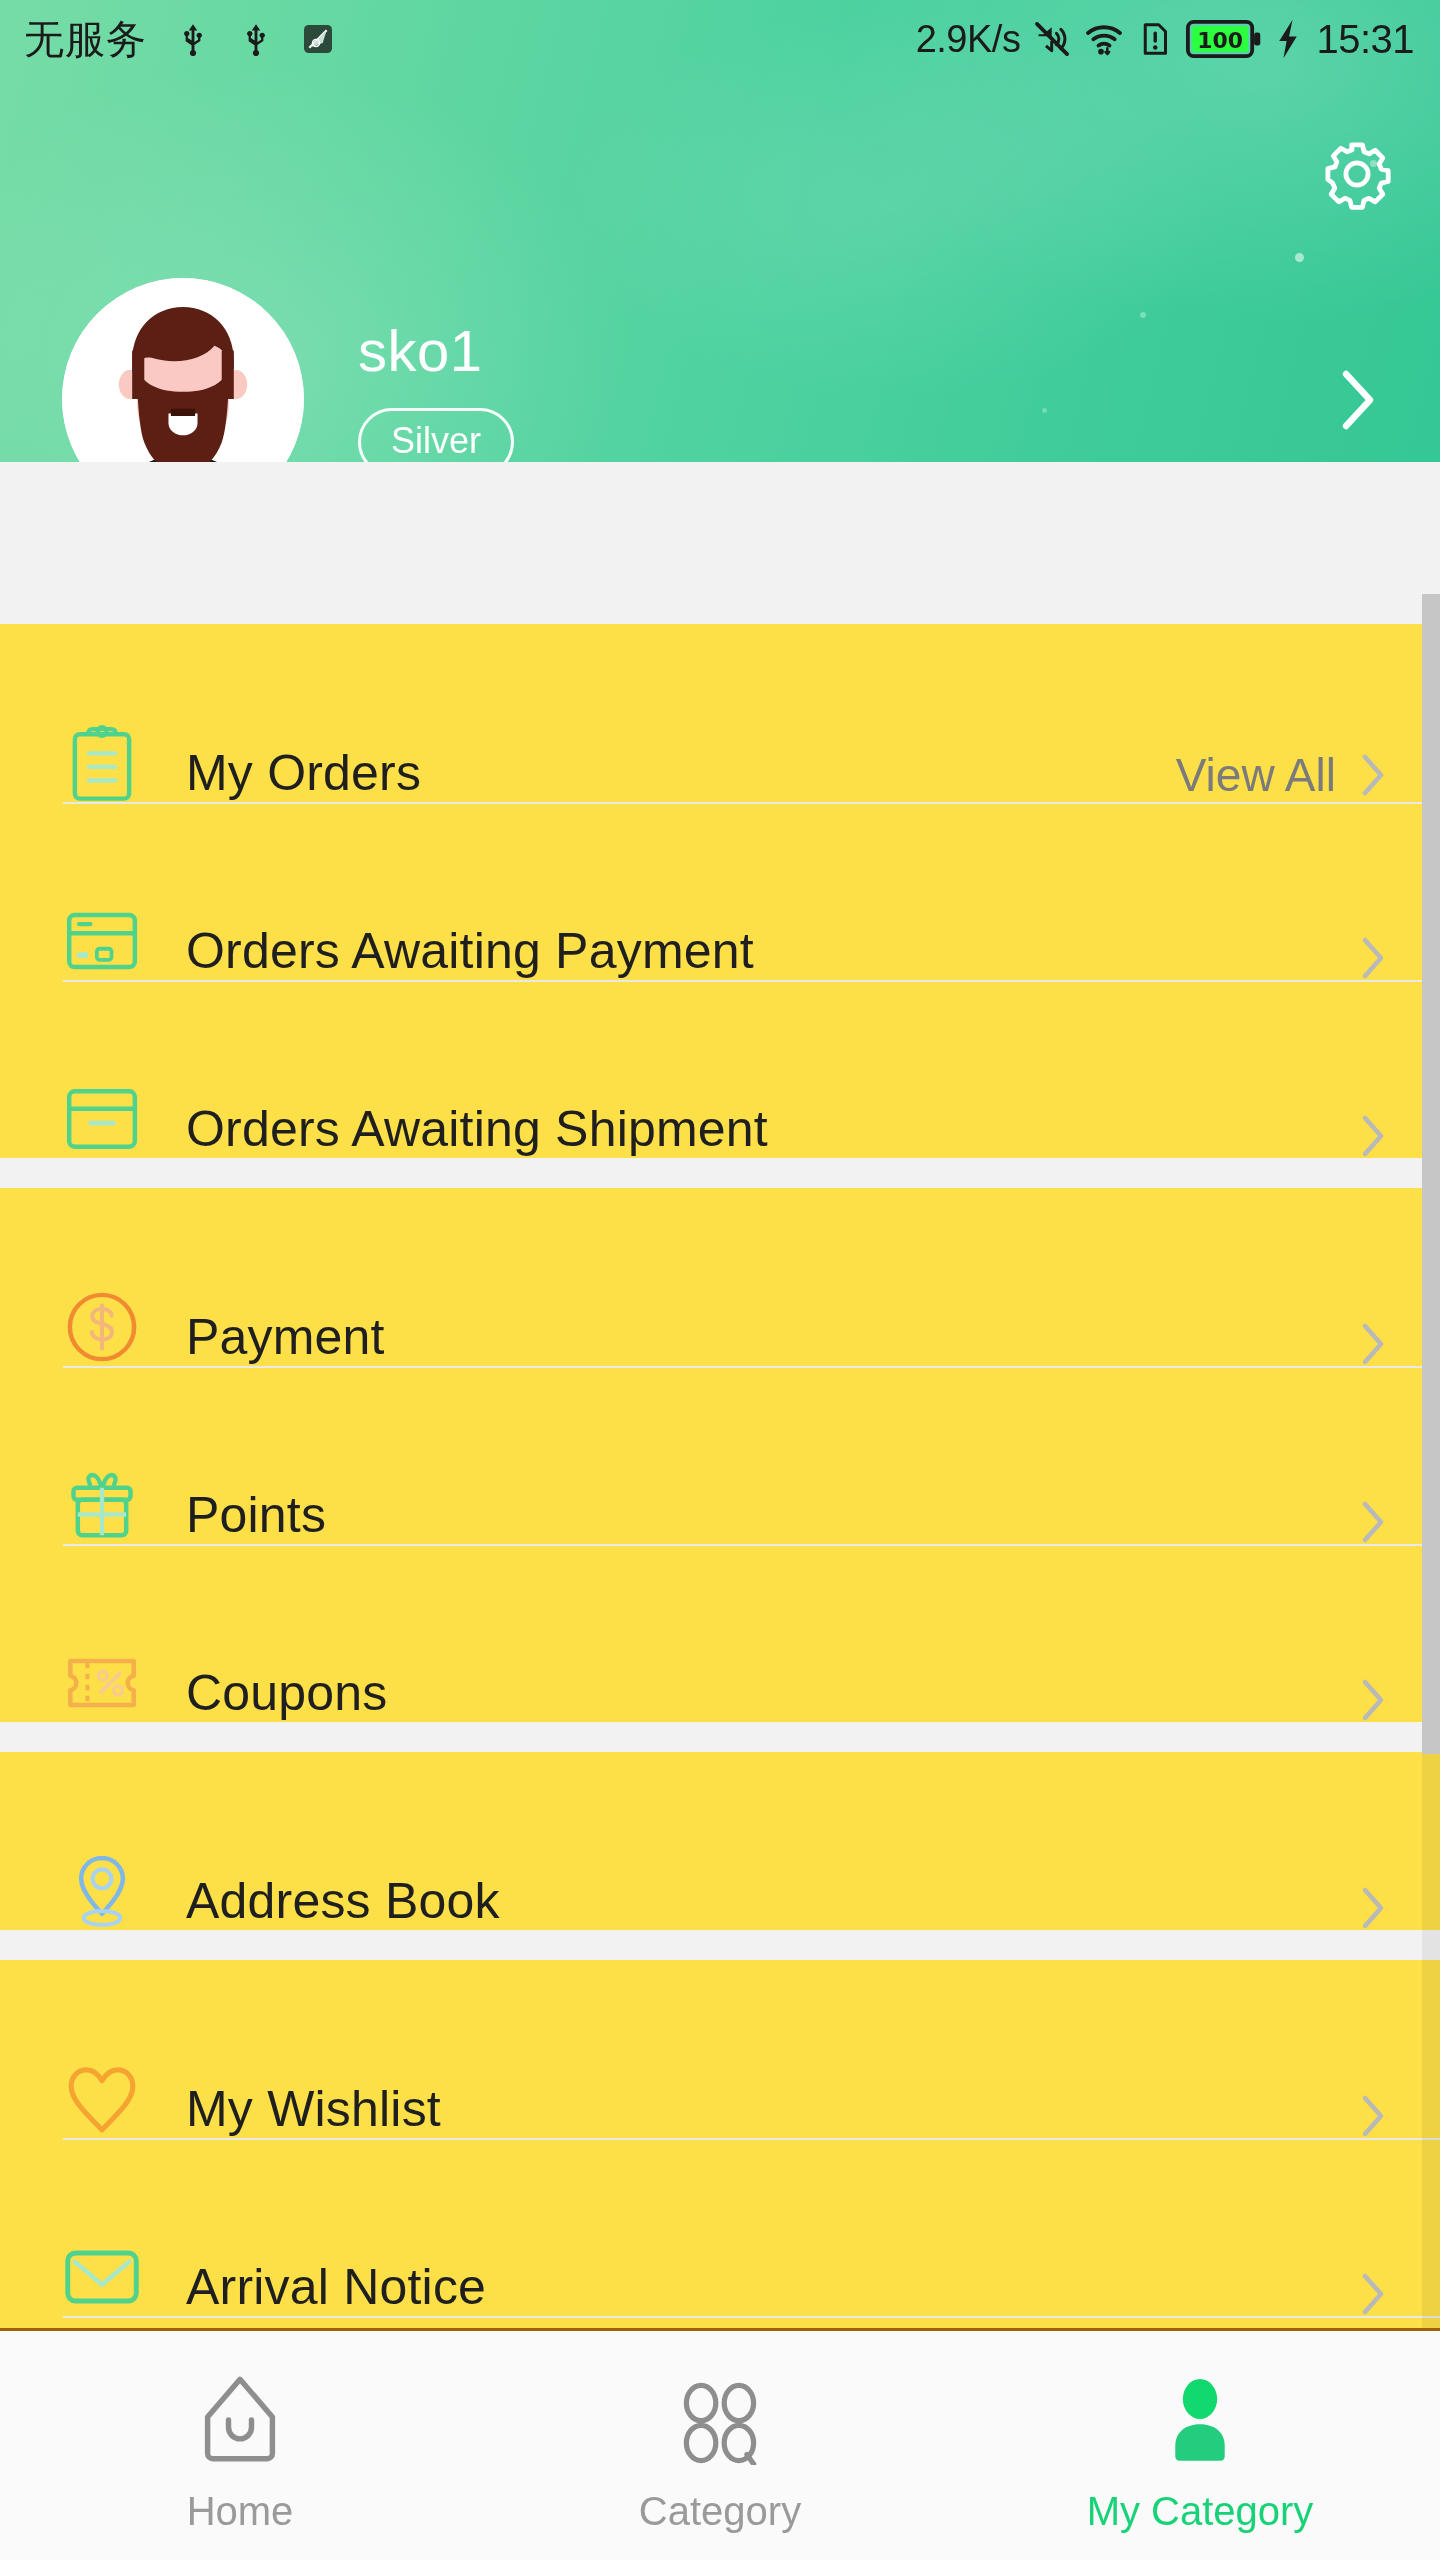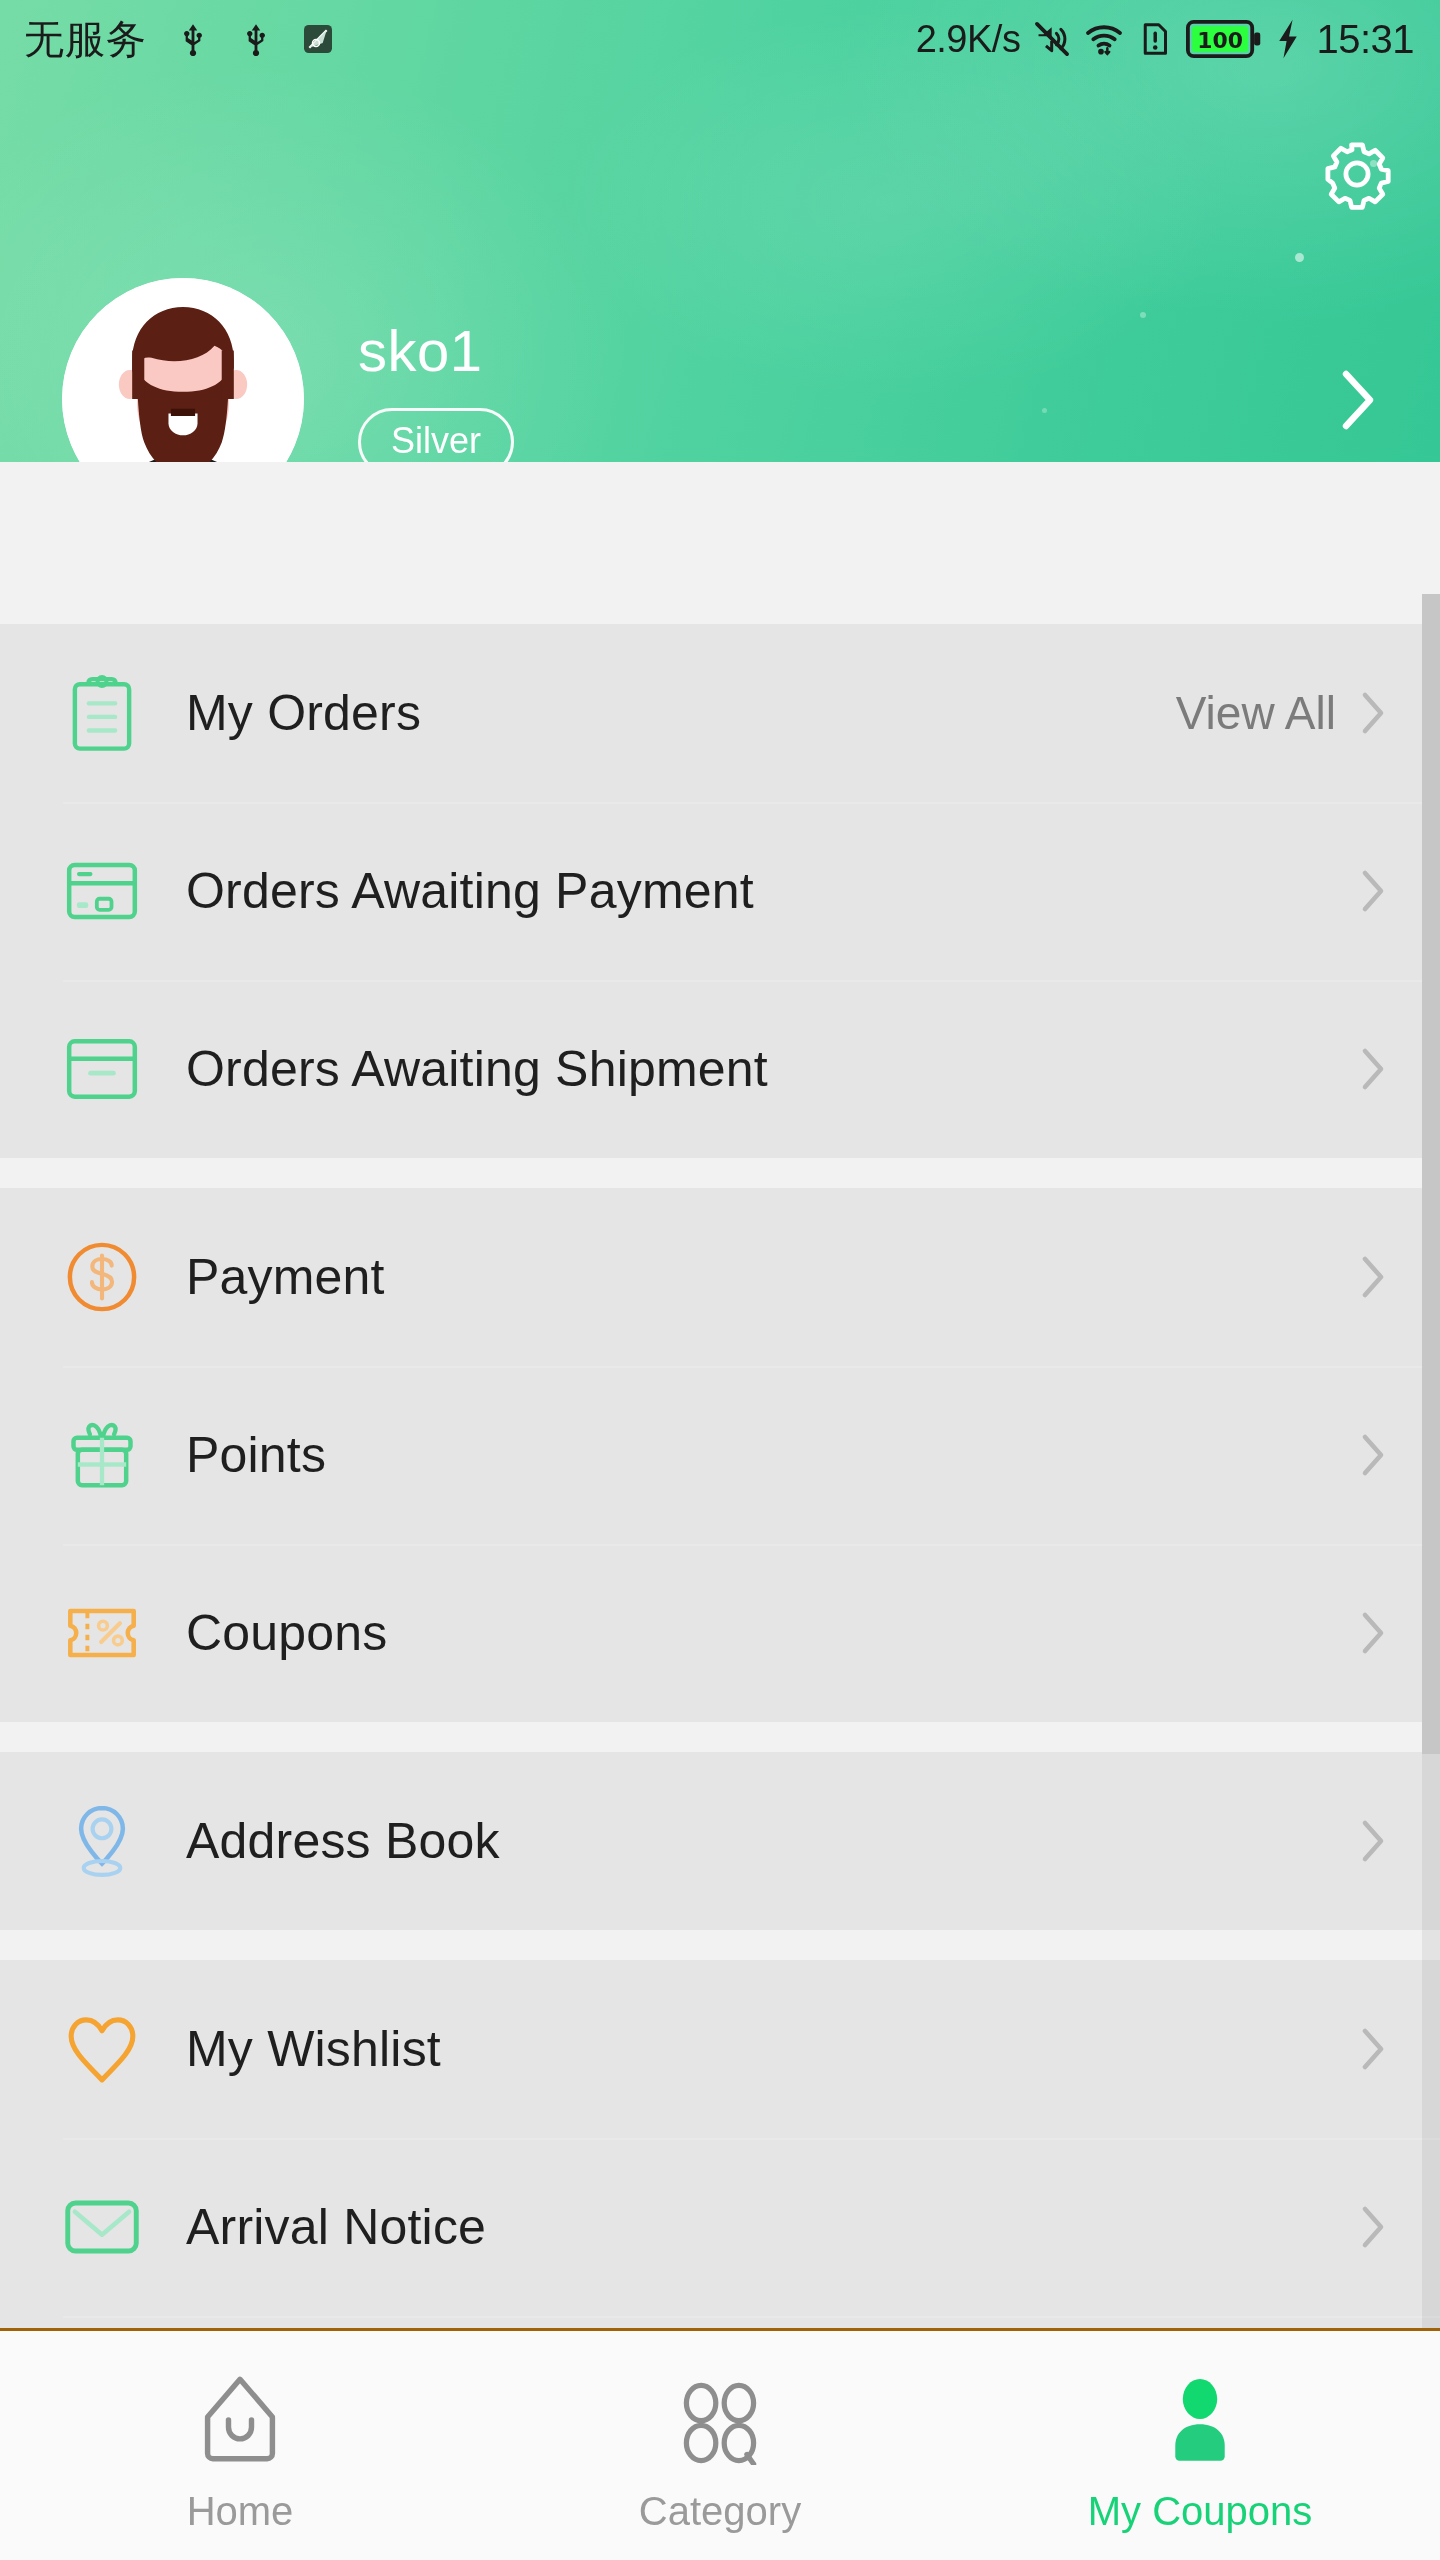--- a/index.html
+++ b/index.html
@@ -73,23 +73,23 @@
   .scrollarea{
     position:absolute; top:594px; left:0; width:1440px; height:1734px;
     background:#f2f2f2;
     overflow:hidden;
   }
   .gap{ height:30px; background:#f2f2f2; }
   .group{ background:#ffffff; }
   .row{
     position:relative;
     height:178px;
-    display:flex; align-items:center;
+    display:flex; align-items:flex-end;
     padding-left:63px; padding-right:54px;
-    background:#e5e5e5;
+    background:#fde047;
   }
   .row + .row::before{
     content:""; position:absolute; left:63px; right:0; top:0;
     height:2px; background:#e9e9e9;
   }
   .row-icon{
     width:78px; height:78px; flex:none;
     display:flex; align-items:center; justify-content:center;
   }
   .row-label{
@@ -460,15 +460,15 @@
   </div>
 
 
   <div class="tab active">
     <span class="tab-ico">
       <svg viewBox="0 0 40 42" width="84" height="88">
         <ellipse cx="20" cy="10.5" rx="8.2" ry="9.5" fill="#11d86f"></ellipse>
         <path d="M20 22.5 c-7.6 0-11.8 4.4-11.8 10.2 V38 a2 2 0 002 2 h19.6 a2 2 0 002-2 v-5.3 c0-5.8-4.2-10.2-11.8-10.2z" fill="#23cd7d"></path>
       </svg>
     </span>
-    <span class="tab-label">My Coupons</span>
+    <span class="tab-label">My Category</span>
   </div>
 </div>
 
 </body></html>

